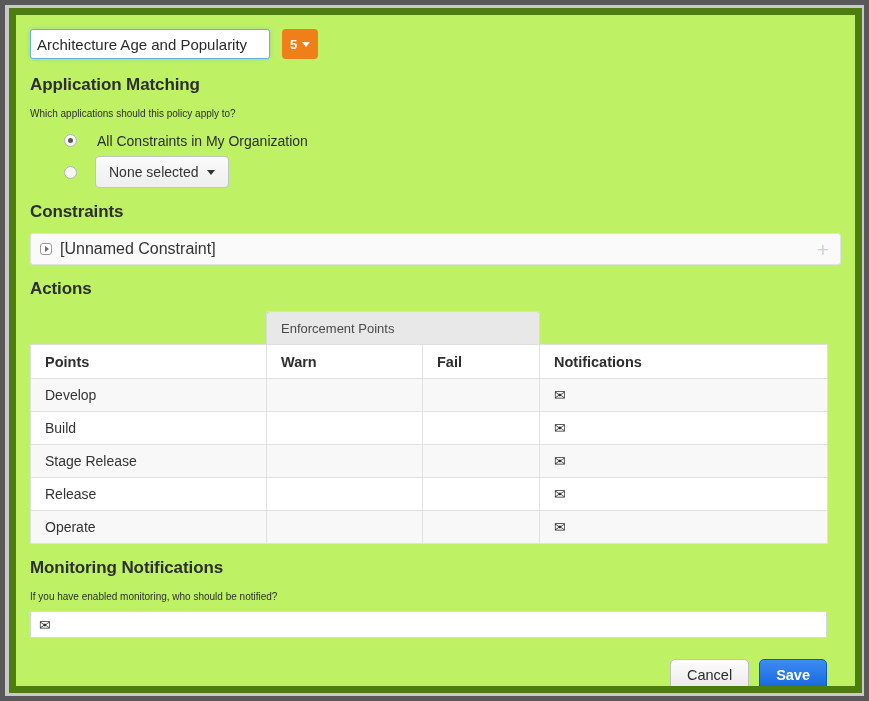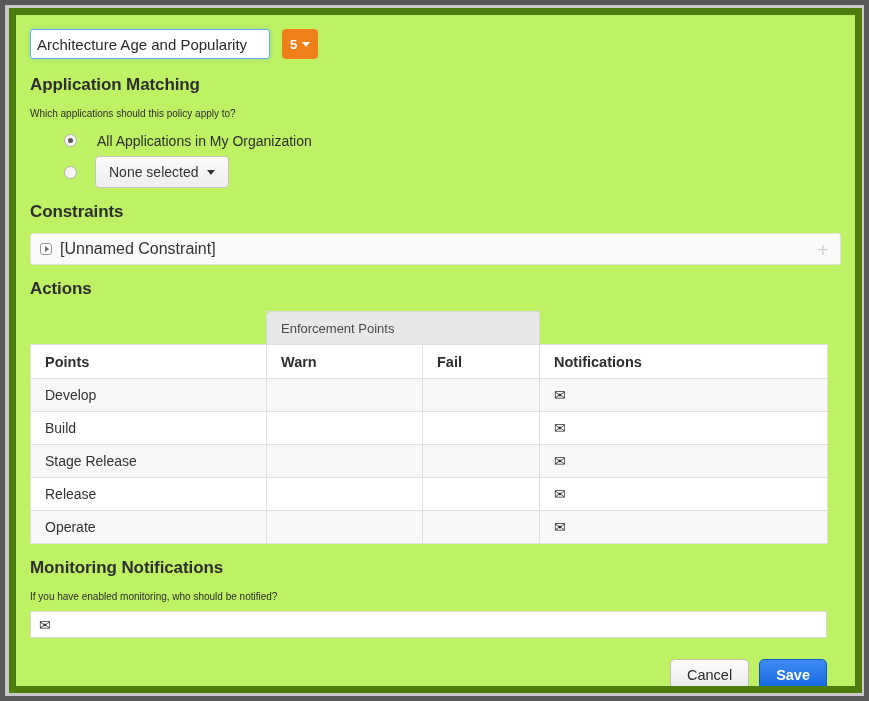--- a/index.html
+++ b/index.html
@@ -312,21 +312,21 @@
           <span class="caret-down"></span>
         </button>
       </div>
 
       <h2 class="section-title">Application Matching</h2>
       <p class="question">Which applications should this policy apply to?</p>
 
       <div class="radio-block">
         <div class="radio-row">
           <span class="radio-mark checked"></span>
-          <span class="radio-label">All Applications in My Organization</span>
+          <span class="radio-label">All Constraints in My Organization</span>
         </div>
         <div class="radio-row">
           <span class="radio-mark"></span>
           <button class="tags-dropdown">
             <span>None selected</span>
             <span class="caret-down"></span>
           </button>
         </div>
       </div>
 

